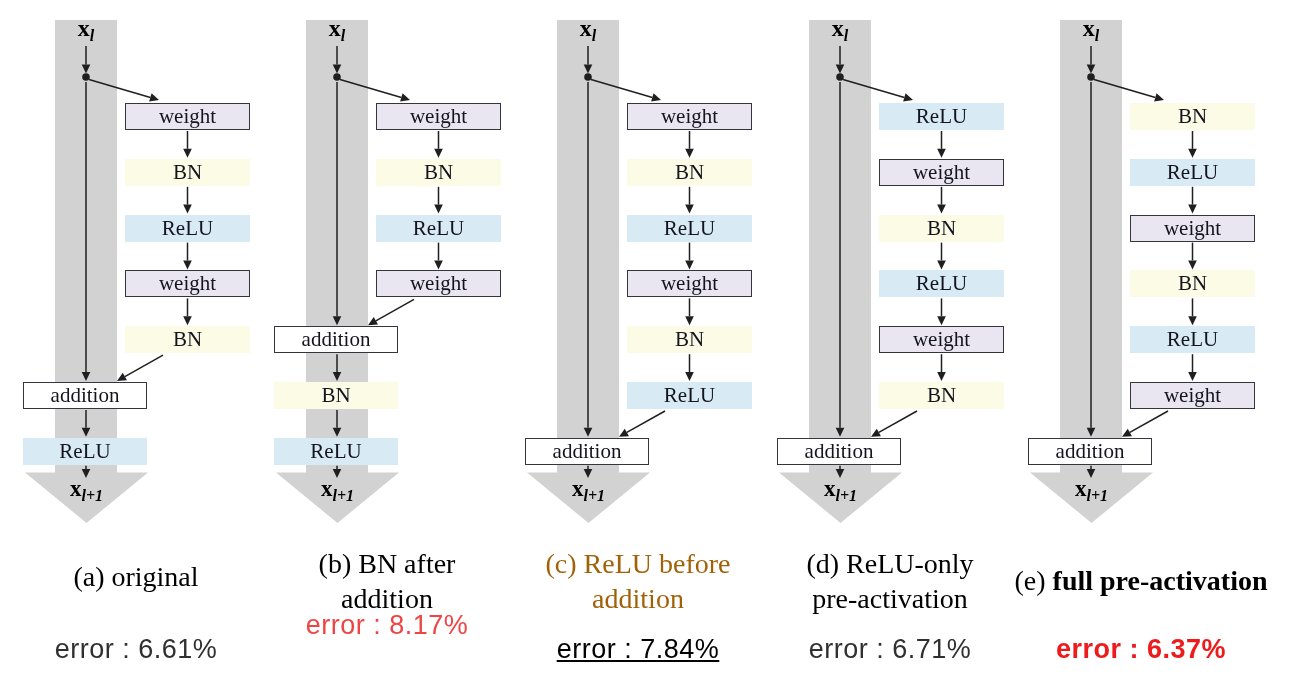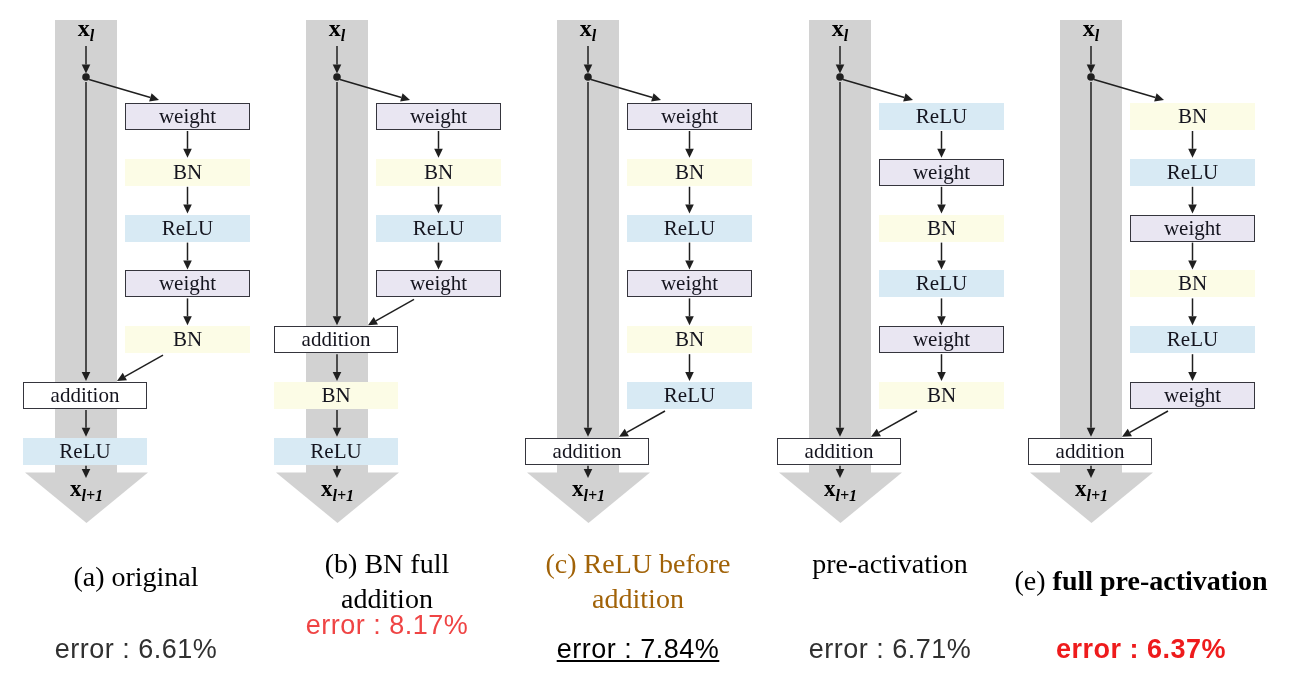--- a/index.html
+++ b/index.html
@@ -95,21 +95,21 @@
         <div class="xlabel" style="left: 55px; top: 16px; width: 62px;"><span>x</span><span class="xsub">l</span></div>
         <div class="node" style="left: 125px; top: 103px; width: 125px; height: 27px; background: rgb(233, 230, 242); color: rgb(20, 20, 30); border: 1.6px solid rgb(53, 53, 61);">weight</div>
         <div class="node" style="left: 125px; top: 158.8px; width: 125px; height: 27px; background: rgb(252, 252, 230); color: rgb(20, 20, 30); border: none;">BN</div>
         <div class="node" style="left: 125px; top: 214.6px; width: 125px; height: 27px; background: rgb(216, 234, 244); color: rgb(20, 20, 30); border: none;">ReLU</div>
         <div class="node" style="left: 125px; top: 270.4px; width: 125px; height: 27px; background: rgb(233, 230, 242); color: rgb(20, 20, 30); border: 1.6px solid rgb(53, 53, 61);">weight</div>
         <div class="node" style="left: 23px; top: 326.2px; width: 124px; height: 27px; background: rgb(255, 255, 255); color: rgb(20, 20, 30); border: 1.6px solid rgb(53, 53, 61);">addition</div>
         <div class="node" style="left: 23px; top: 382px; width: 124px; height: 27px; background: rgb(252, 252, 230); color: rgb(20, 20, 30); border: none;">BN</div>
         <div class="node" style="left: 23px; top: 437.8px; width: 124px; height: 27px; background: rgb(216, 234, 244); color: rgb(20, 20, 30); border: none;">ReLU</div>
         <div class="xlabel" style="left: 23px; top: 477px; width: 127px; font-size: 23px;"><span>x</span><span class="xsub">l+1</span></div>
         <div class="caption" style="color: rgb(0, 0, 0); top: 546px;">
-          <div>(b) BN full</div>
+          <div>(b) BN after</div>
           <div>addition</div>
         </div>
         <div class="error" style="top: 596px; color: #ef4444; margin-top: 14px;">error : 8.17%</div>
       </div>
       <div class="col" style="left: 502px;">
         <svg width="255" height="535" viewBox="0 0 255 535">
           <rect x="55" y="20" width="62" height="453" fill="#d2d2d2"></rect>
           <polygon points="25,472.5 148,472.5 86.5,523" fill="#d2d2d2"></polygon>
           <line x1="86" y1="46" x2="86" y2="64.5" stroke="#1f1f1f" stroke-width="1.5"></line>
           <polygon points="86,73.5 81.7,64.5 90.3,64.5" fill="#1f1f1f"></polygon>
@@ -177,20 +177,21 @@
         <div class="xlabel" style="left: 55px; top: 16px; width: 62px;"><span>x</span><span class="xsub">l</span></div>
         <div class="node" style="left: 125px; top: 103px; width: 125px; height: 27px; background: rgb(216, 234, 244); color: rgb(20, 20, 30); border: none;">ReLU</div>
         <div class="node" style="left: 125px; top: 158.8px; width: 125px; height: 27px; background: rgb(233, 230, 242); color: rgb(20, 20, 30); border: 1.6px solid rgb(53, 53, 61);">weight</div>
         <div class="node" style="left: 125px; top: 214.6px; width: 125px; height: 27px; background: rgb(252, 252, 230); color: rgb(20, 20, 30); border: none;">BN</div>
         <div class="node" style="left: 125px; top: 270.4px; width: 125px; height: 27px; background: rgb(216, 234, 244); color: rgb(20, 20, 30); border: none;">ReLU</div>
         <div class="node" style="left: 125px; top: 326.2px; width: 125px; height: 27px; background: rgb(233, 230, 242); color: rgb(20, 20, 30); border: 1.6px solid rgb(53, 53, 61);">weight</div>
         <div class="node" style="left: 125px; top: 382px; width: 125px; height: 27px; background: rgb(252, 252, 230); color: rgb(20, 20, 30); border: none;">BN</div>
         <div class="node" style="left: 23px; top: 437.8px; width: 124px; height: 27px; background: rgb(255, 255, 255); color: rgb(20, 20, 30); border: 1.6px solid rgb(53, 53, 61);">addition</div>
         <div class="xlabel" style="left: 23px; top: 477px; width: 127px; font-size: 23px;"><span>x</span><span class="xsub">l+1</span></div>
         <div class="caption" style="color: rgb(0, 0, 0); top: 546px;">
+          <div>(d) ReLU-only</div>
           <div>pre-activation</div>
         </div>
         <div class="error" style="top: 634px; color: rgb(48, 48, 48);">error : 6.71%</div>
       </div>
       <div class="col" style="left: 1005px;">
         <svg width="255" height="535" viewBox="0 0 255 535">
           <rect x="55" y="20" width="62" height="453" fill="#d2d2d2"></rect>
           <polygon points="25,472.5 148,472.5 86.5,523" fill="#d2d2d2"></polygon>
           <line x1="86" y1="46" x2="86" y2="64.5" stroke="#1f1f1f" stroke-width="1.5"></line>
           <polygon points="86,73.5 81.7,64.5 90.3,64.5" fill="#1f1f1f"></polygon>

